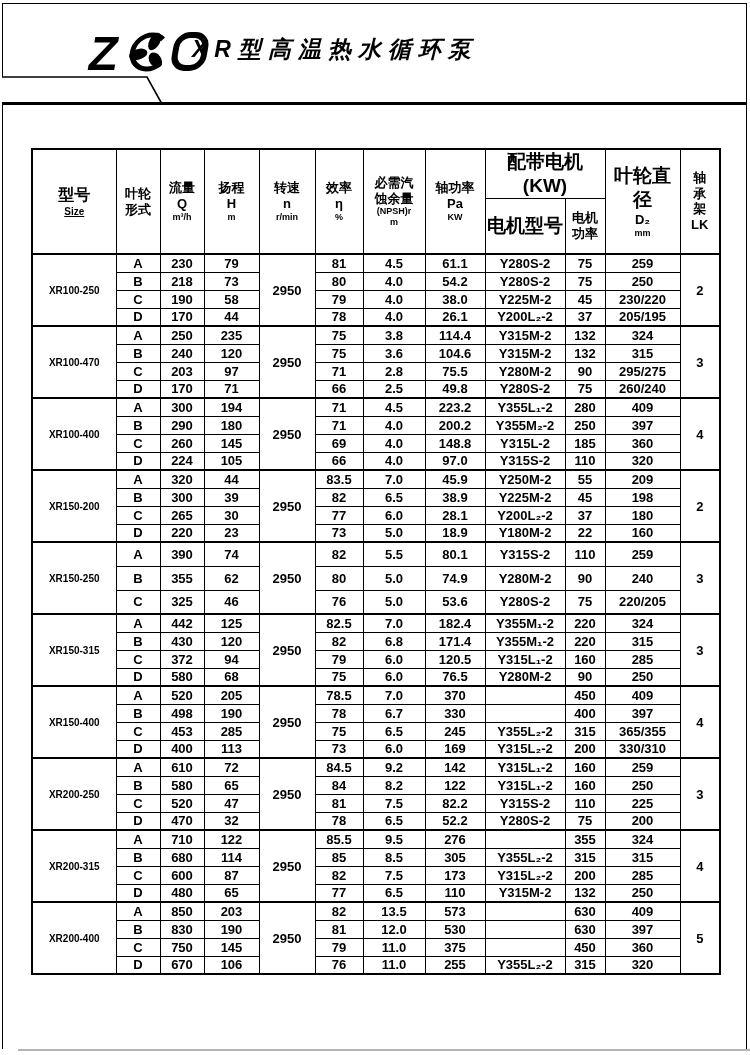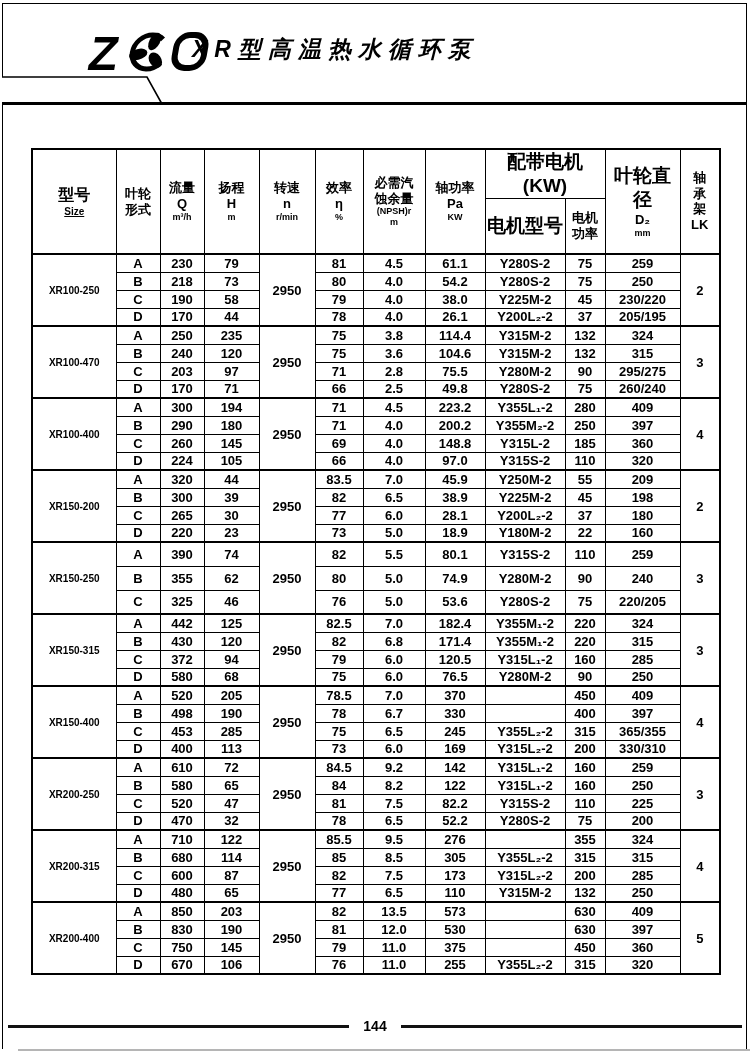--- a/index.html
+++ b/index.html
@@ -617,19 +617,14 @@
           <td>76</td>
           <td>11.0</td>
           <td>255</td>
           <td>Y355L₂-2</td>
           <td>315</td>
           <td>320</td>
         </tr>
       </tbody>
   </table>
 
-  <div class="footer">
-    <div class="rule"></div>
-    <div class="page-num">144</div>
-    <div class="rule"></div>
-  </div>
 
 </div>
 
 </body></html>

